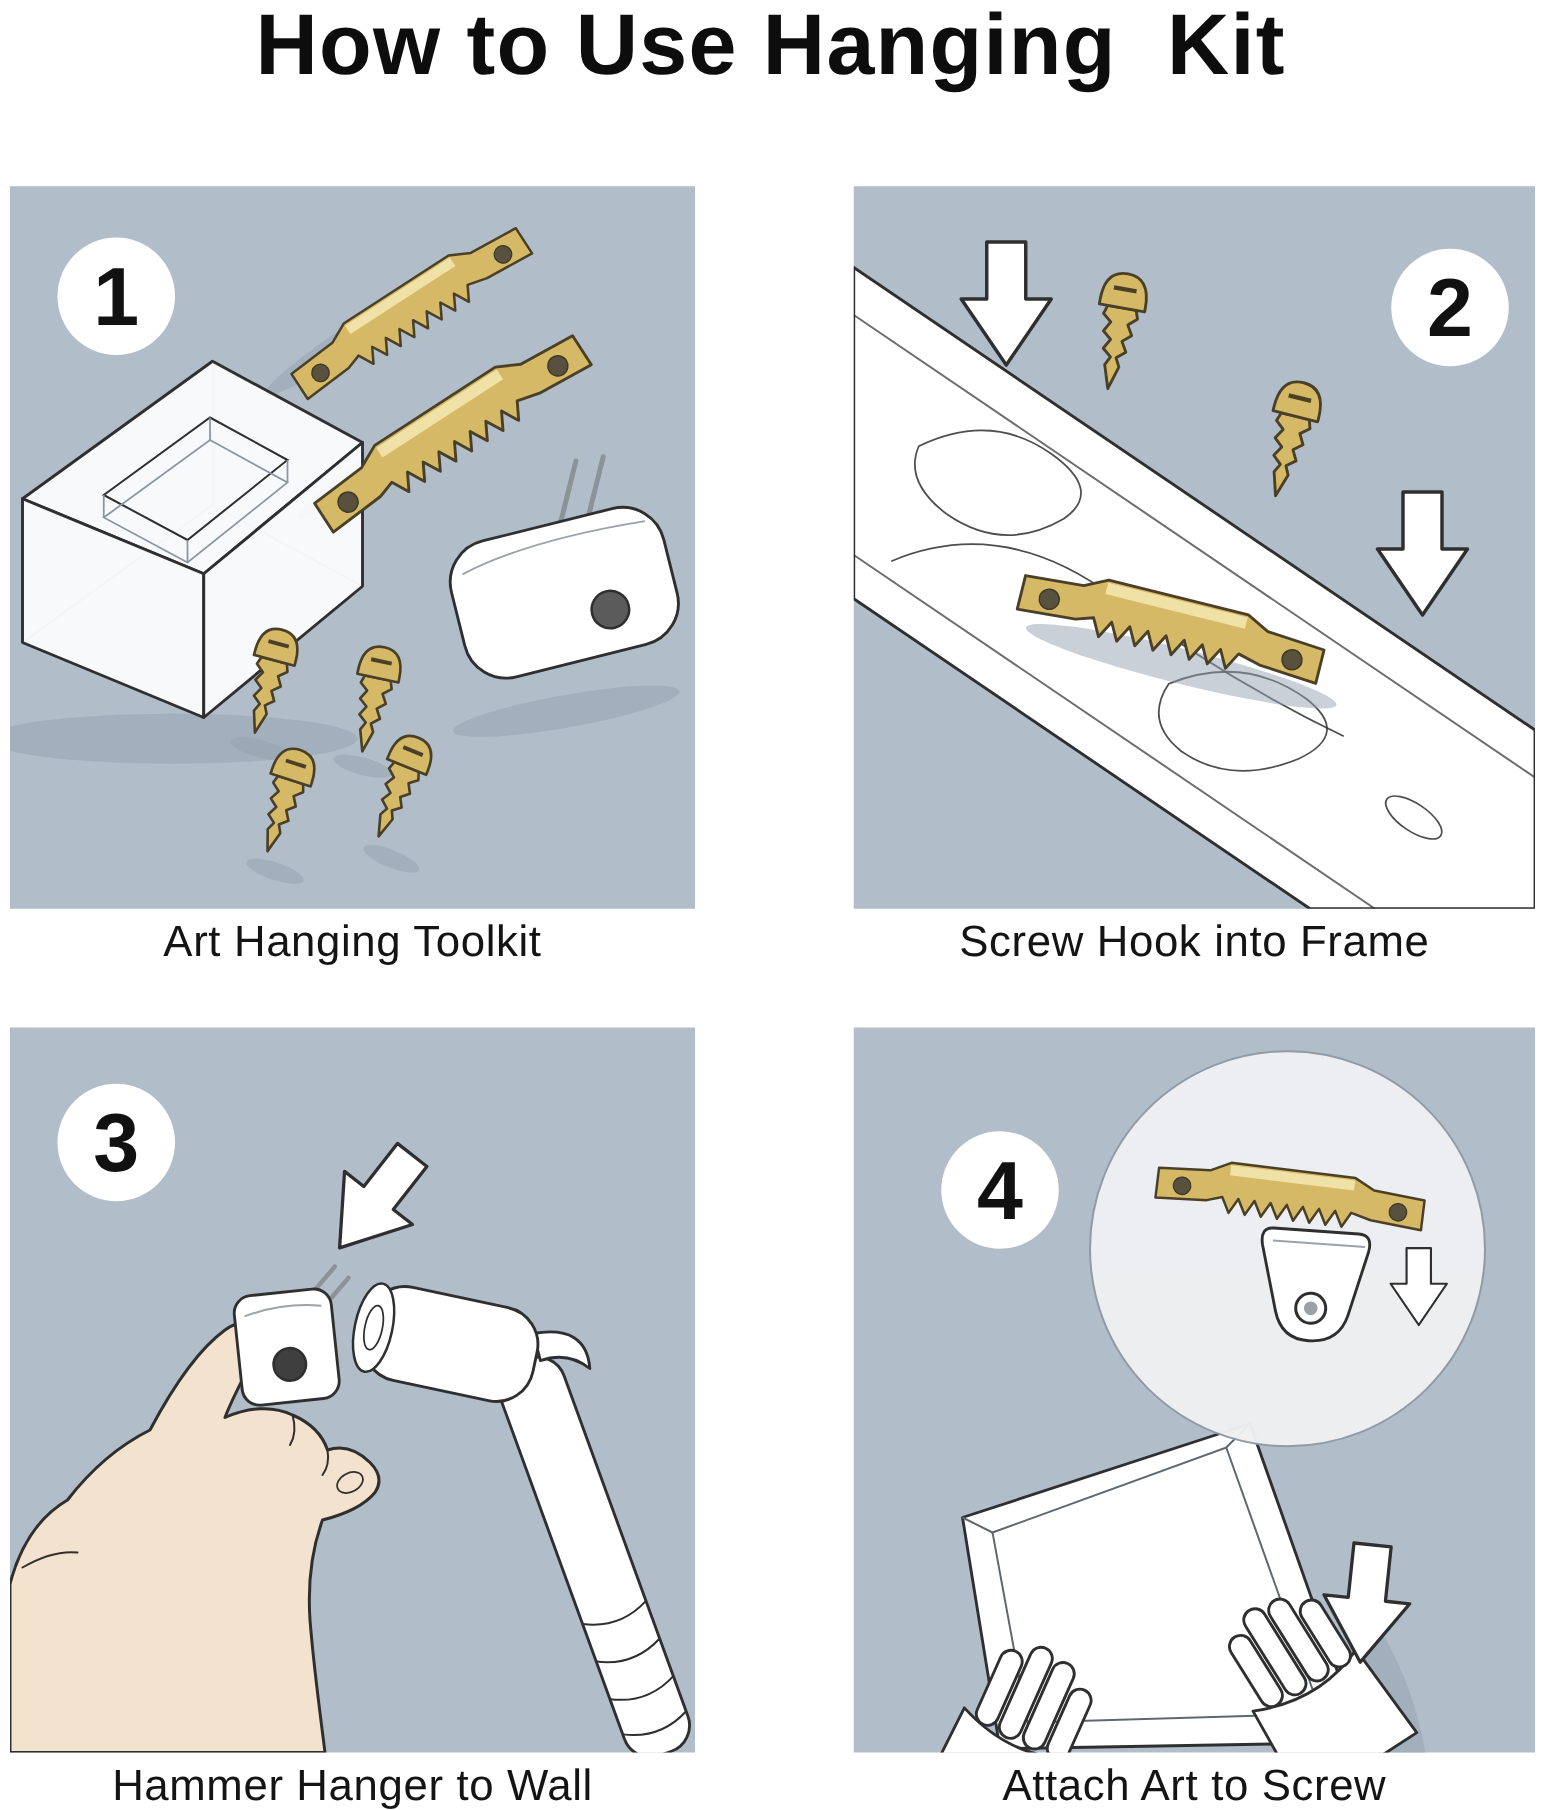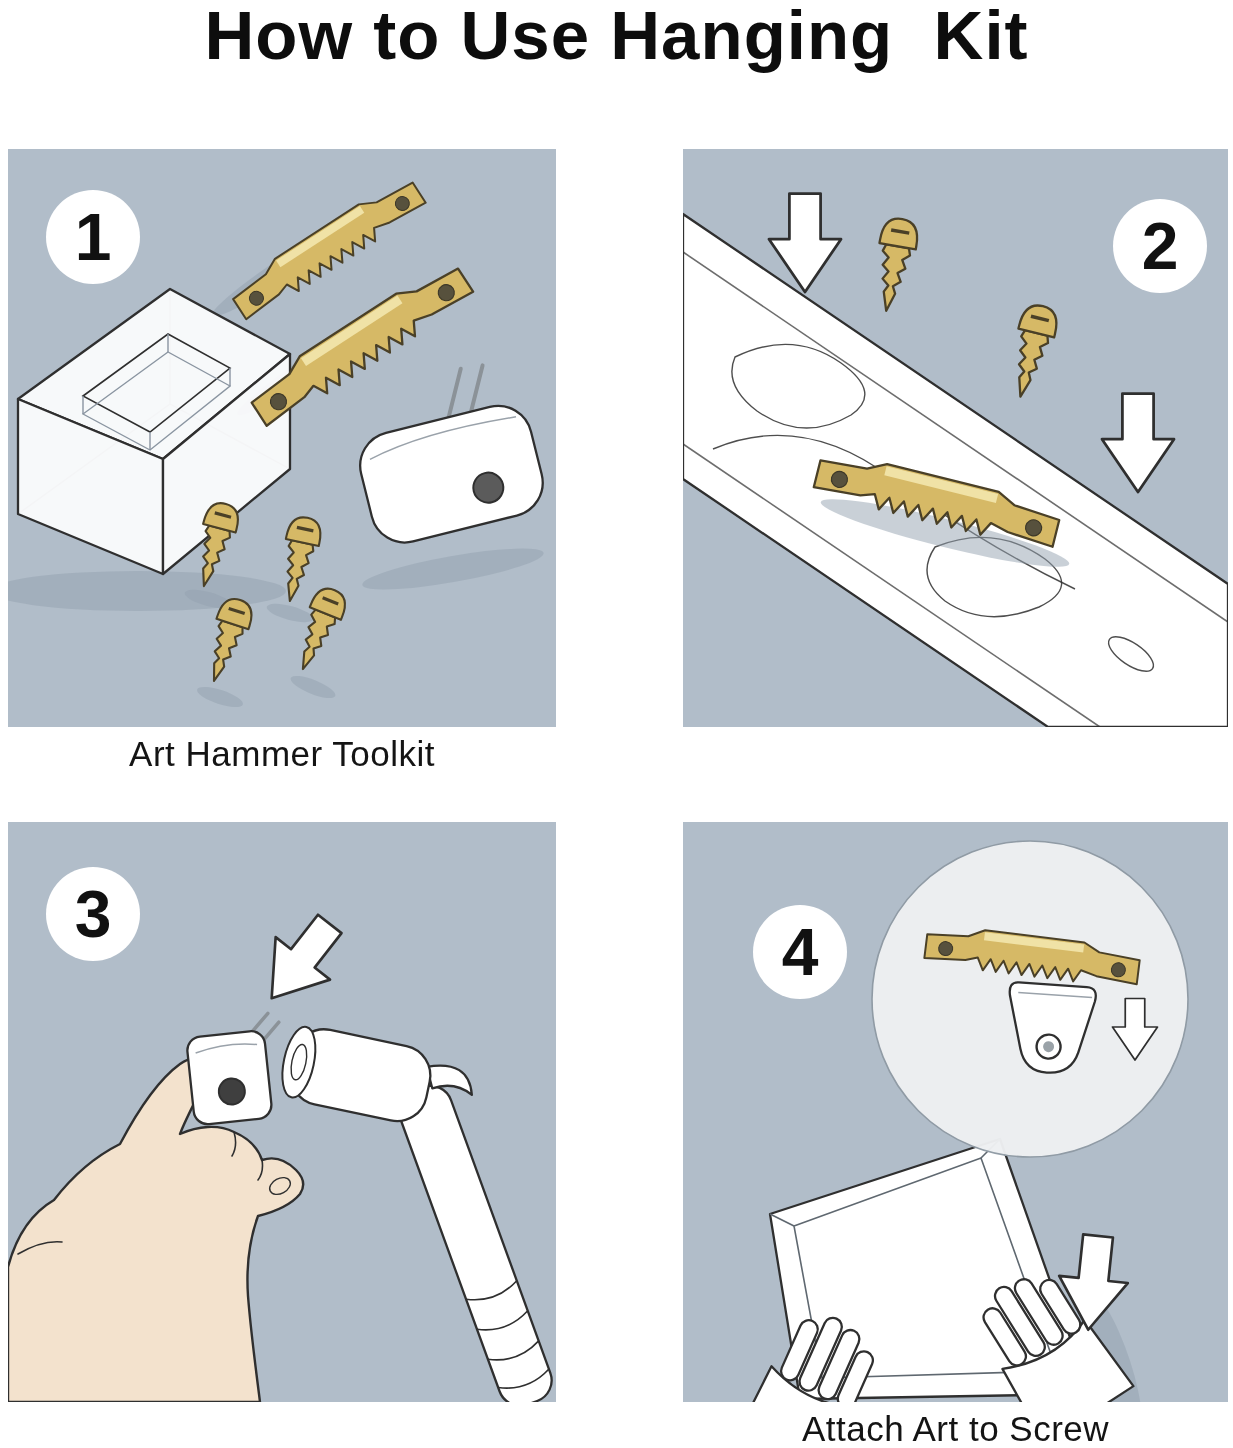--- a/index.html
+++ b/index.html
@@ -230,16 +230,18 @@
 
       <use href="#block-arrow" transform="translate(410,462) rotate(6) scale(1.15)"></use>
 
       <g>
         <circle class="badge-circle" cx="117" cy="130" r="47"></circle>
         <text class="badge-num" x="117" y="153">4</text>
       </g>
     </svg>
   </section>
 
-  <div class="caption" id="c1">Art Hammer Toolkit</div>
+  <div class="caption" id="c1">Art Hanging Toolkit</div>
+  <div class="caption" id="c2">Screw Hook into Frame</div>
+  <div class="caption" id="c3">Hammer Hanger to Wall</div>
   <div class="caption" id="c4">Attach Art to Screw</div>
 
 </div>
 
 </body></html>

